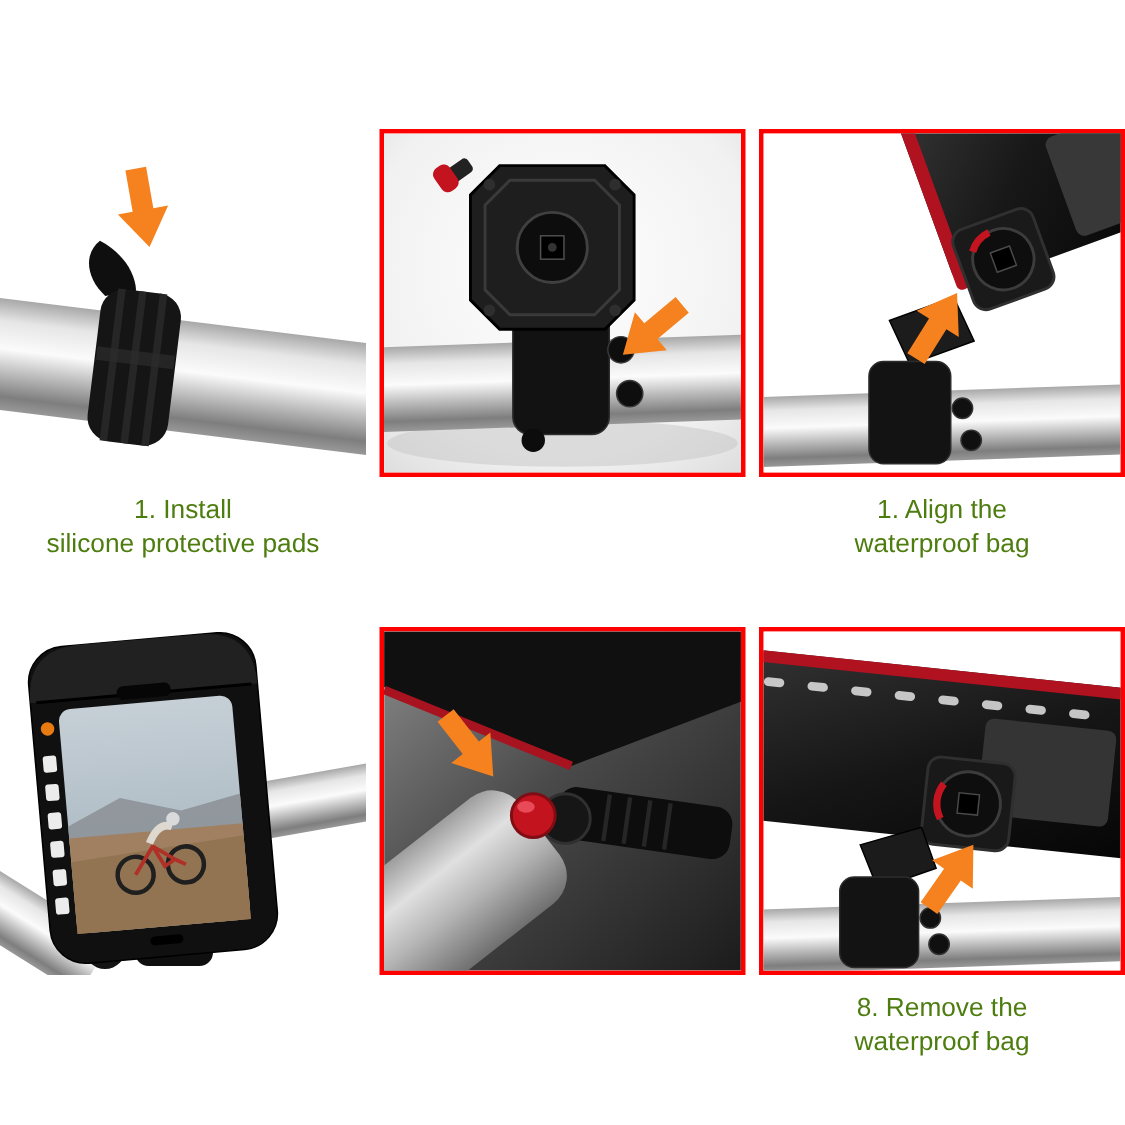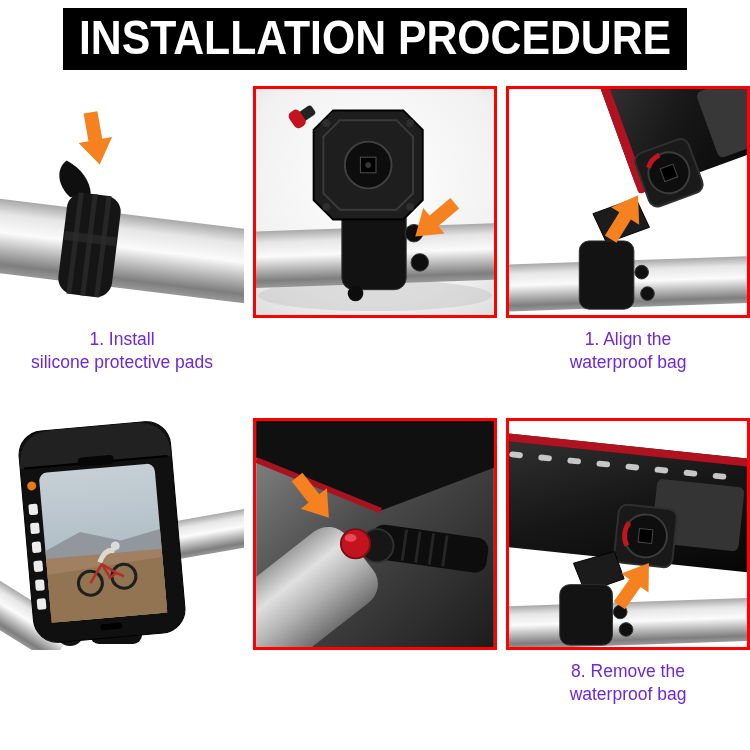--- a/index.html
+++ b/index.html
@@ -6,32 +6,27 @@
   html,body{width:750px;height:750px}
   body{background:#fff;font-family:"Liberation Sans",sans-serif}
   .page{position:relative;width:750px;height:750px;background:#fff;overflow:hidden}
   .banner{position:absolute;left:63px;top:8px;width:624px;height:62px;background:#000;display:flex;align-items:center;justify-content:center}
   .banner text{font-family:"Liberation Sans",sans-serif;font-weight:bold}
   .grid{position:absolute;left:0;top:86px;width:750px;display:grid;grid-template-columns:244px 244px 244px;column-gap:9px}
   .cell{display:flex;flex-direction:column}
   .photo{width:244px;height:232px;background:#fff}
   .photo svg{display:block;width:100%;height:100%}
   .photo.bordered{border:3px solid #ff0000}
-  .caption{height:100px;padding:10px 2px 0;text-align:center;font-size:17.5px;line-height:1.32;color:#6d28d9;white-space:pre-line}
+  .caption{height:100px;padding:10px 2px 0;text-align:center;font-size:17.5px;line-height:1.32;color:#4d7c0f;white-space:pre-line}
 </style>
 </head>
 <body>
 
 <div class="page">
 
-  <header class="banner">
-    <svg width="624" height="62">
-      <text x="312" y="46" text-anchor="middle" textLength="592" lengthAdjust="spacingAndGlyphs" font-size="48" fill="#ffffff">INSTALLATION PROCEDURE</text>
-    </svg>
-  </header>
 
   <div class="grid">
 
     <div class="cell">
       <div class="photo">
         <svg viewBox="0 0 244 232">
           <defs>
             <linearGradient id="m1" x1="0" y1="0" x2="0" y2="1">
               <stop offset="0" stop-color="#a8a8a8"></stop>
                 <stop offset="0.2" stop-color="#e6e6e6"></stop>

